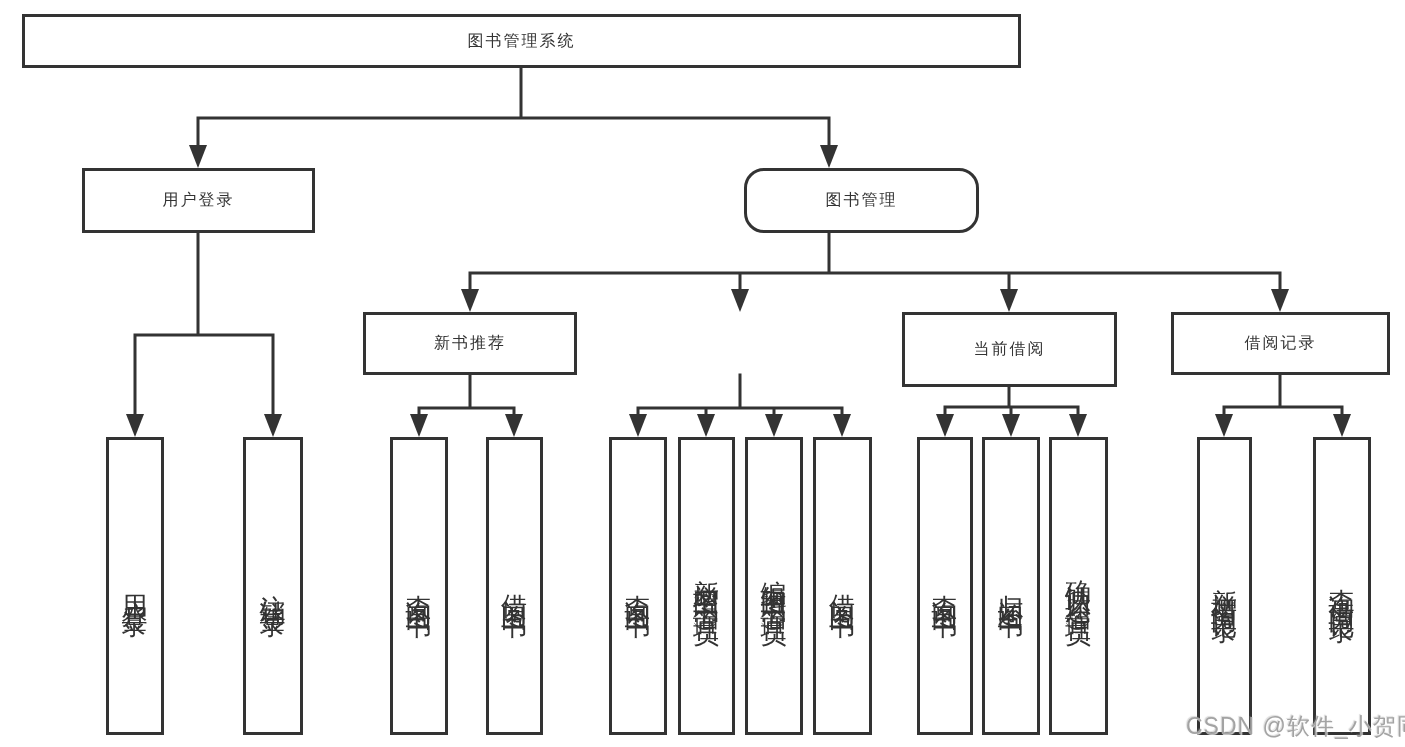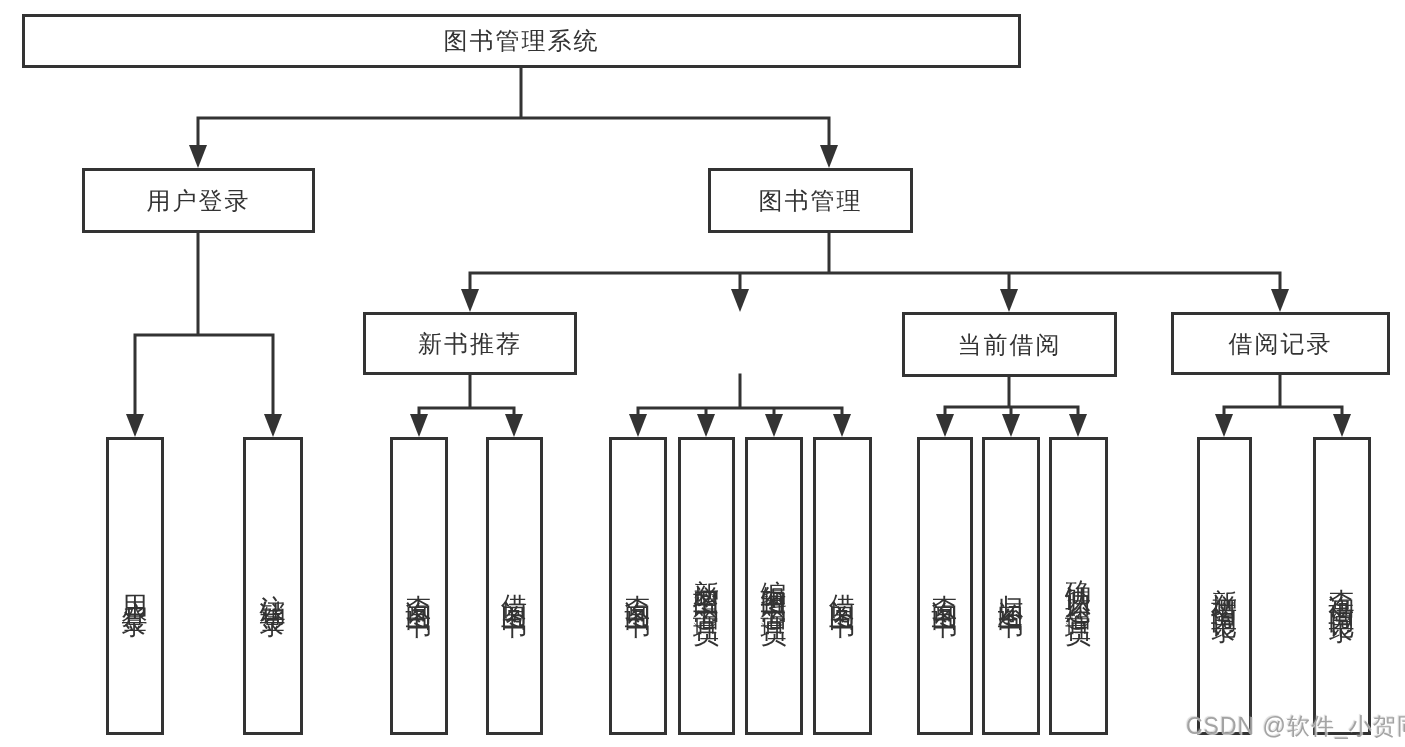--- a/index.html
+++ b/index.html
@@ -27,21 +27,21 @@
     position: absolute;
     box-sizing: border-box;
     border: 3px solid #333333;
     background: #ffffff;
     display: flex;
     align-items: center;
     justify-content: center;
     z-index: 1;
   }
   .node .hlabel {
-    font-size: 24px;
+    font-size: 16px;
     letter-spacing: 2px;
     white-space: nowrap;
   }
   .node .vlabel {
     writing-mode: vertical-rl;
     text-orientation: mixed;
     font-size: 26px;
     letter-spacing: 6px;
     line-height: 1;
     white-space: nowrap;
@@ -106,28 +106,28 @@
     </g>
   </svg>
 
   <div class="node" style="left:22px; top:14px; width:999px; height:54px;">
     <span class="hlabel">图书管理系统</span>
   </div>
 
   <div class="node" style="left:82px; top:168px; width:233px; height:65px;">
     <span class="hlabel">用户登录</span>
   </div>
-  <div class="node" style="left:708px; top:168px; width:205px; height:65px;">
+  <div class="node" style="left:744px; top:168px; width:235px; height:65px;border-radius:20px;">
     <span class="hlabel">图书管理</span>
   </div>
 
   <div class="node" style="left:363px; top:312px; width:214px; height:63px;text-align:center;">
     <span class="hlabel">新书推荐</span>
   </div>
-  <div class="node" style="left:902px; top:312px; width:215px; height:65px;">
+  <div class="node" style="left:902px; top:312px; width:215px; height:75px;">
     <span class="hlabel">当前借阅</span>
   </div>
   <div class="node" style="left:1171px; top:312px; width:219px; height:63px;justify-content:center;">
     <span class="hlabel">借阅记录</span>
   </div>
 
   <div class="node" style="left:106px; top:437px; width:58px; height:298px;">
     <span class="vlabel">用户登录</span>
   </div>
   <div class="node" style="left:243px; top:437px; width:60px; height:298px;">

